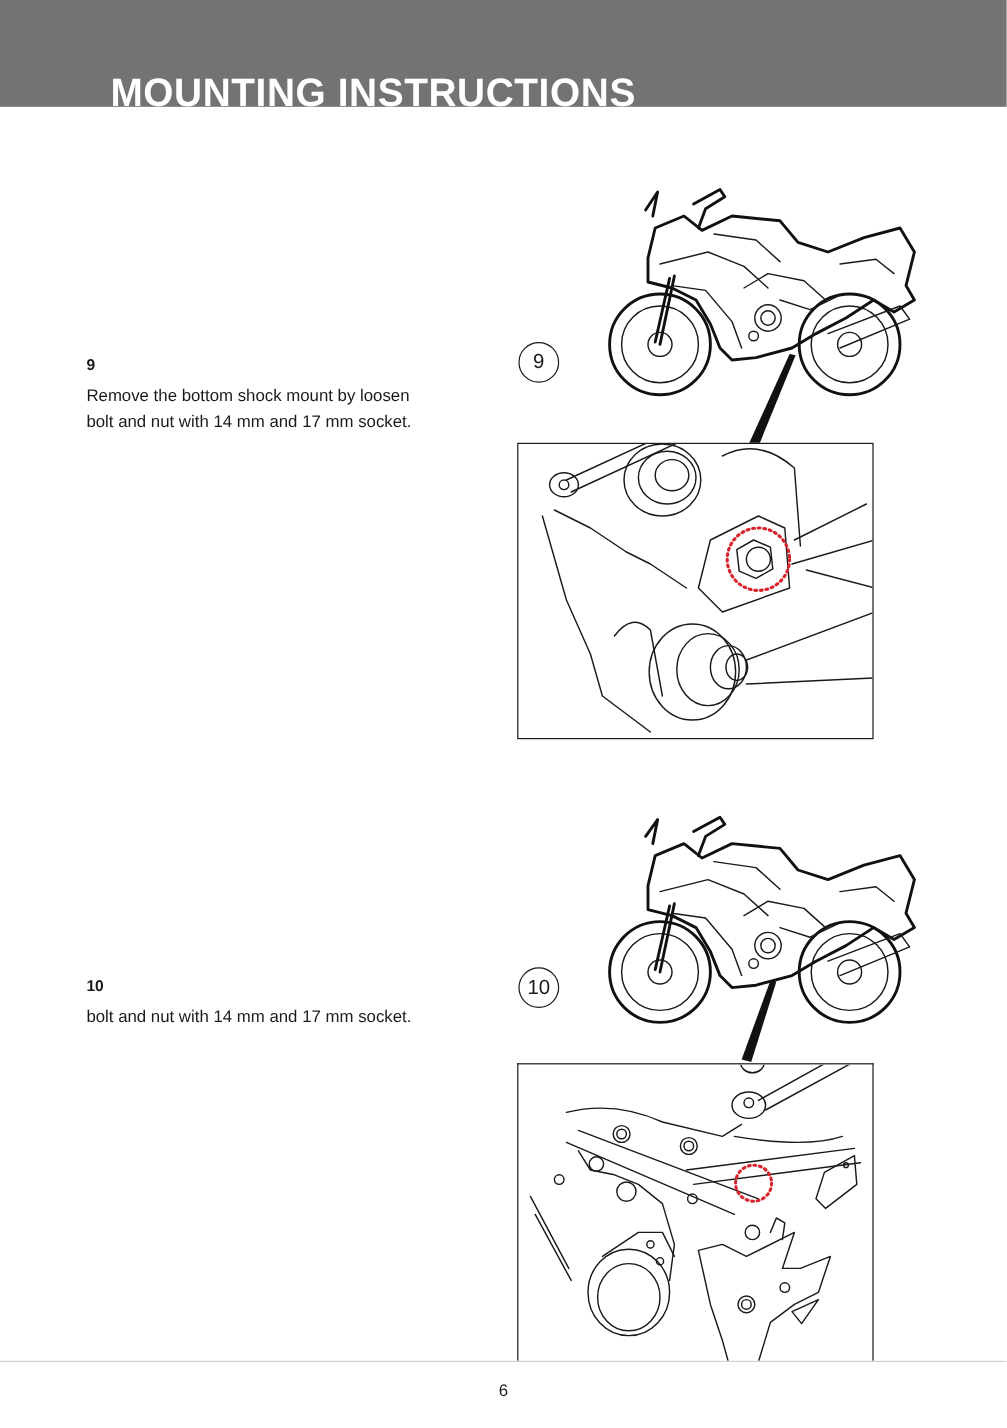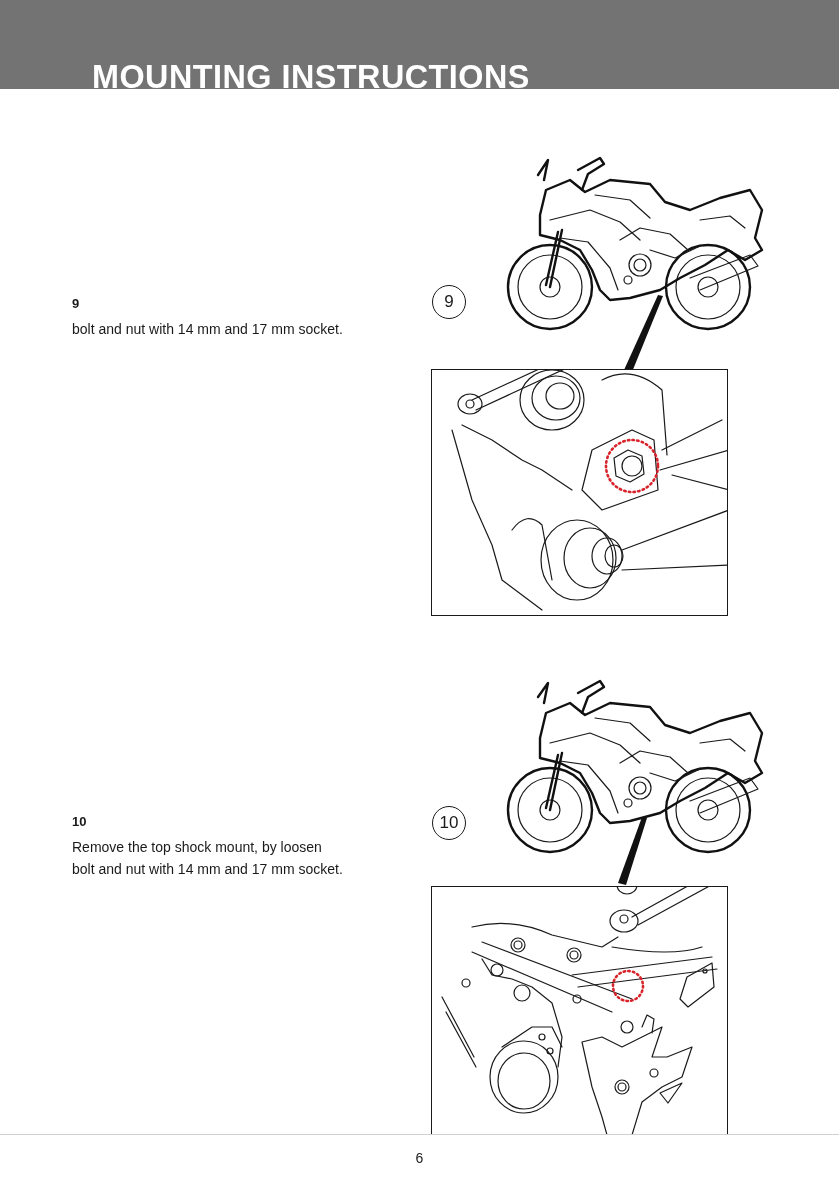--- a/index.html
+++ b/index.html
@@ -21,20 +21,21 @@
 </style>
 </head>
 <body>
 
 <div class="header-bar">
   <div class="header-title">MOUNTING INSTRUCTIONS</div>
 </div>
 
 <div class="step" style="top:296px;">
   <div class="step-number">9</div>
+  <div class="step-text">Remove the bottom shock mount by loosen</div>
   <div class="step-text">bolt and nut with 14 mm and 17 mm socket.</div>
 </div>
 
 <div class="figure" style="left:500px; top:150px;">
   <svg width="270" height="230" viewBox="0 0 270 230">
 
     <circle class="lnb" cx="50" cy="137" r="42"></circle>
     <circle class="ln" cx="50" cy="137" r="32"></circle>
     <circle class="ln" cx="50" cy="137" r="10"></circle>
 
@@ -87,21 +88,20 @@
     <ellipse class="ln" cx="158" cy="188" rx="26" ry="30"></ellipse>
     <ellipse class="ln" cx="175" cy="186" rx="15" ry="18"></ellipse>
     <ellipse class="ln" cx="182" cy="186" rx="9" ry="11"></ellipse>
     <path class="ln" d="M190 180 L297 140 M190 200 L297 195"></path>
     <path class="ln" d="M80 160 Q95 140 110 155 L120 210"></path>
   </svg>
 </div>
 
 <div class="step" style="top:814px;">
   <div class="step-number">10</div>
-  <div class="step-text">Remove the top shock mount, by loosen</div>
   <div class="step-text">bolt and nut with 14 mm and 17 mm socket.</div>
 </div>
 
 <div class="figure" style="left:500px; top:675px;">
   <svg width="270" height="215" viewBox="0 0 270 215">
     <circle class="lnb" cx="50" cy="135" r="42"></circle>
     <circle class="ln" cx="50" cy="135" r="32"></circle>
     <circle class="ln" cx="50" cy="135" r="10"></circle>
     <circle class="lnb" cx="208" cy="135" r="42"></circle>
     <circle class="ln" cx="208" cy="135" r="32"></circle>

